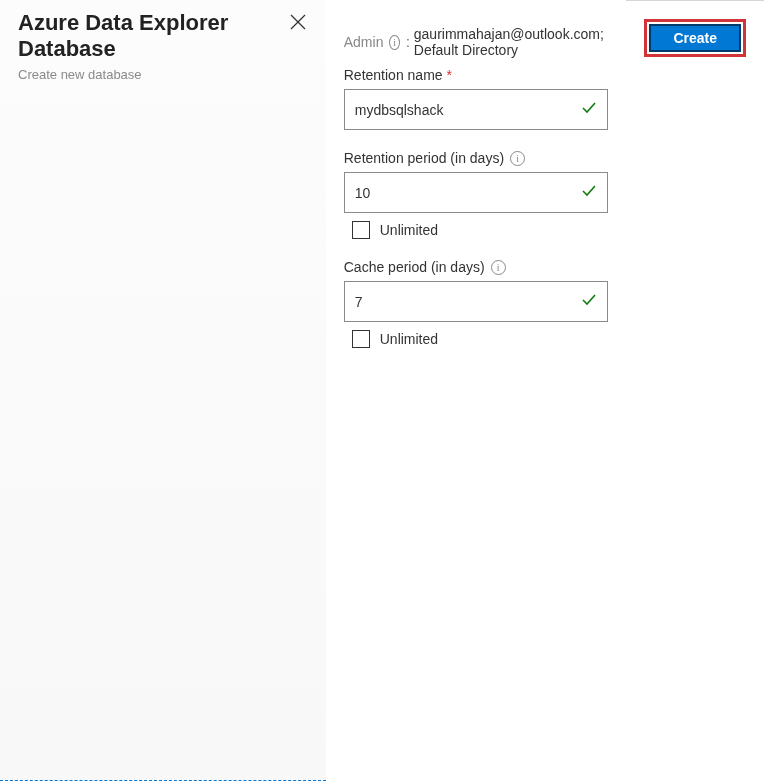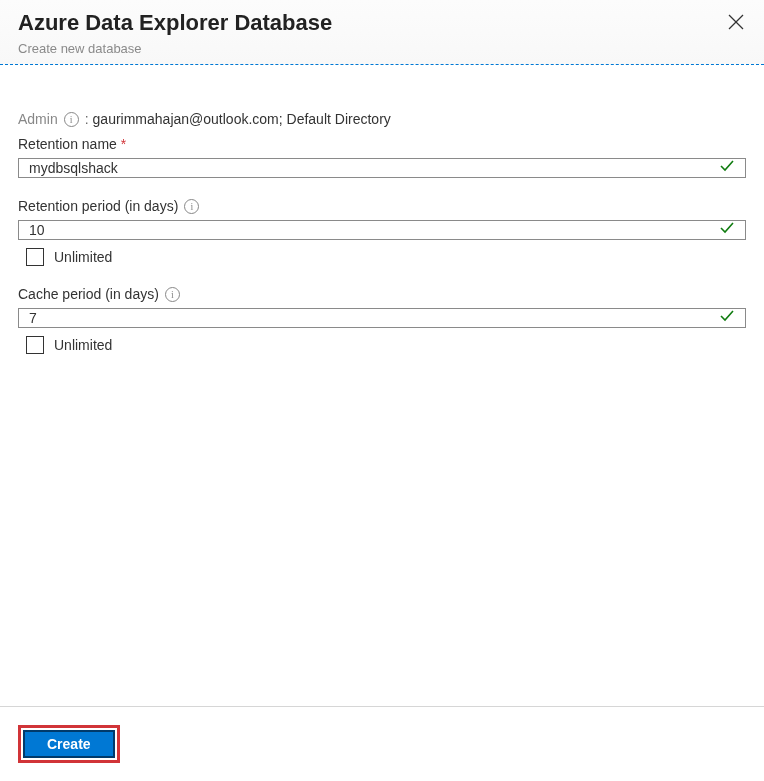--- a/index.html
+++ b/index.html
@@ -12,22 +12,20 @@
       background: #ffffff;
       width: 764px;
       height: 781px;
       position: relative;
       overflow: hidden;
     }
     .panel {
       width: 100%;
       height: 100%;
       display: flex;
-      flex-direction: column;
-      gap: 20px;
     }
     .header {
       padding: 10px 18px 8px 18px;
       border-bottom: 1px dashed #0078d4;
       background: linear-gradient(#fcfcfc, #f8f8f8);
       position: relative;
     }
     .title {
       font-size: 22px;
       font-weight: 600;
@@ -102,21 +100,21 @@
       position: relative;
       width: 100%;
     }
     .text-input {
       width: 100%;
       padding: 6px 34px 6px 10px;
       font-size: 14px;
       border: 1px solid #8a8a8a;
       outline: none;
       color: #333;
-      height: 20px;
+      height: 41px;
       font-family: inherit;
     }
     .valid-check {
       position: absolute;
       right: 10px;
       top: 50%;
       transform: translateY(-50%);
       color: #107c10;
       pointer-events: none;
     }

